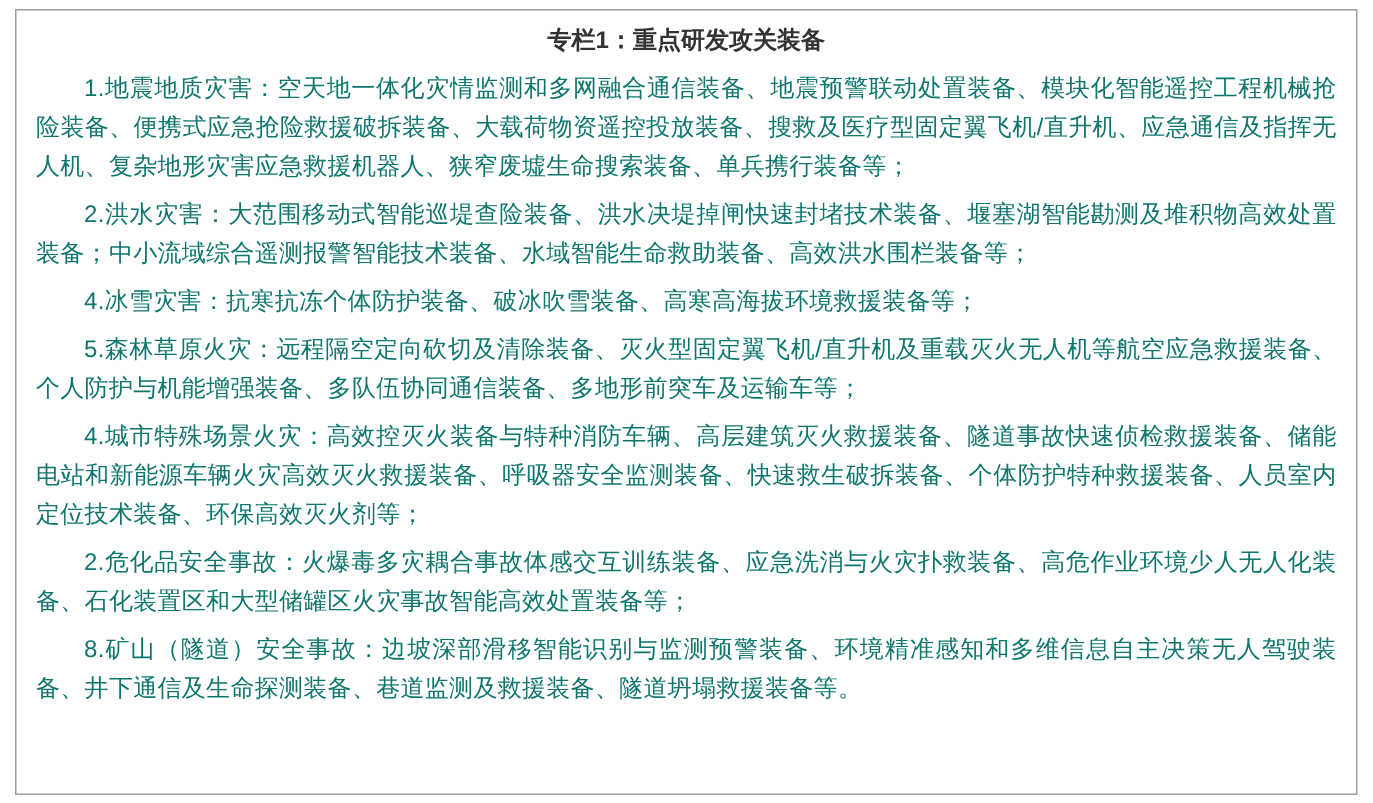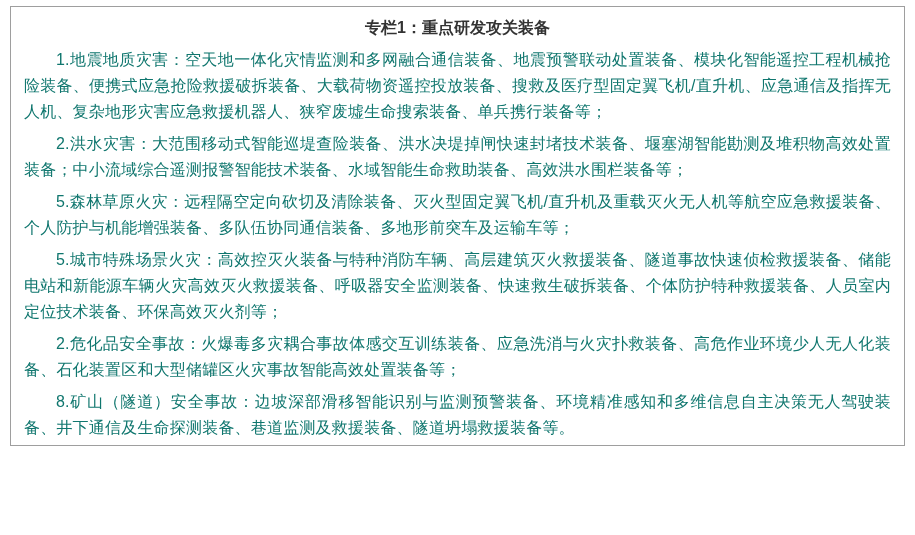--- a/index.html
+++ b/index.html
@@ -10,21 +10,21 @@
     height: 535px;
     overflow: hidden;
     font-family: "Liberation Sans", "DejaVu Sans", sans-serif;
   }
   .panel {
     box-sizing: border-box;
     position: absolute;
     left: 10px;
     top: 6px;
     width: 895px;
-    height: 440px;
+    height: 524px;
     border: 1px solid #9e9e9e;
     background: #ffffff;
     padding: 8px 13px 6px 13px;
     overflow: hidden;
   }
   .panel-title {
     text-align: center;
     font-size: 16px;
     line-height: 26px;
     font-weight: bold;
@@ -45,18 +45,19 @@
   }
 </style>
 </head>
 <body>
 
 <div class="panel">
   <div class="panel-title">专栏1：重点研发攻关装备</div>
   <div class="panel-body">
     <p>1.地震地质灾害：空天地一体化灾情监测和多网融合通信装备、地震预警联动处置装备、模块化智能遥控工程机械抢险装备、便携式应急抢险救援破拆装备、大载荷物资遥控投放装备、搜救及医疗型固定翼飞机/直升机、应急通信及指挥无人机、复杂地形灾害应急救援机器人、狭窄废墟生命搜索装备、单兵携行装备等；</p>
     <p>2.洪水灾害：大范围移动式智能巡堤查险装备、洪水决堤掉闸快速封堵技术装备、堰塞湖智能勘测及堆积物高效处置装备；中小流域综合遥测报警智能技术装备、水域智能生命救助装备、高效洪水围栏装备等；</p>
+    <p>4.冰雪灾害：抗寒抗冻个体防护装备、破冰吹雪装备、高寒高海拔环境救援装备等；</p>
     <p>5.森林草原火灾：远程隔空定向砍切及清除装备、灭火型固定翼飞机/直升机及重载灭火无人机等航空应急救援装备、个人防护与机能增强装备、多队伍协同通信装备、多地形前突车及运输车等；</p>
-    <p>5.城市特殊场景火灾：高效控灭火装备与特种消防车辆、高层建筑灭火救援装备、隧道事故快速侦检救援装备、储能电站和新能源车辆火灾高效灭火救援装备、呼吸器安全监测装备、快速救生破拆装备、个体防护特种救援装备、人员室内定位技术装备、环保高效灭火剂等；</p>
+    <p>4.城市特殊场景火灾：高效控灭火装备与特种消防车辆、高层建筑灭火救援装备、隧道事故快速侦检救援装备、储能电站和新能源车辆火灾高效灭火救援装备、呼吸器安全监测装备、快速救生破拆装备、个体防护特种救援装备、人员室内定位技术装备、环保高效灭火剂等；</p>
     <p>2.危化品安全事故：火爆毒多灾耦合事故体感交互训练装备、应急洗消与火灾扑救装备、高危作业环境少人无人化装备、石化装置区和大型储罐区火灾事故智能高效处置装备等；</p>
     <p>8.矿山（隧道）安全事故：边坡深部滑移智能识别与监测预警装备、环境精准感知和多维信息自主决策无人驾驶装备、井下通信及生命探测装备、巷道监测及救援装备、隧道坍塌救援装备等。</p>
   </div>
 </div>
 
 </body></html>

